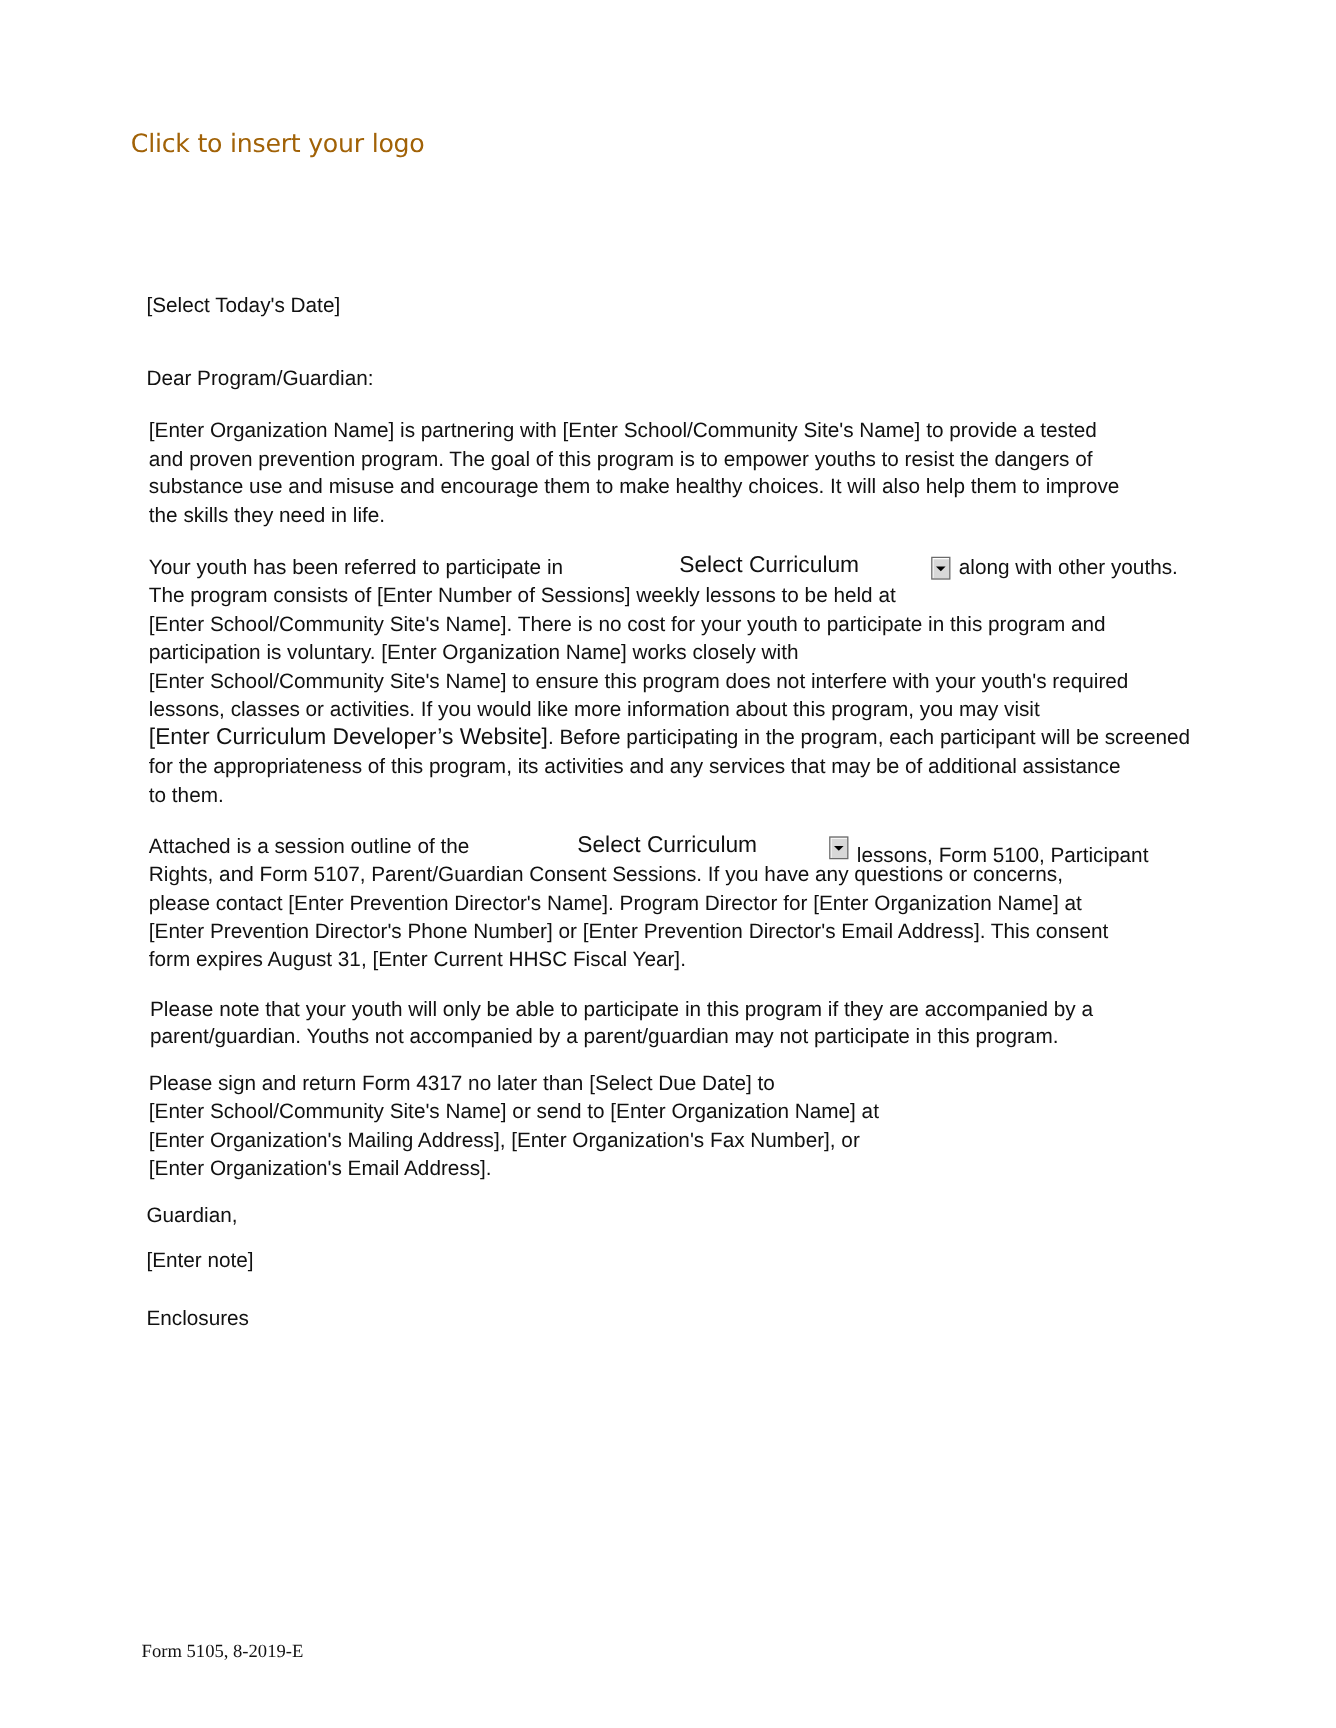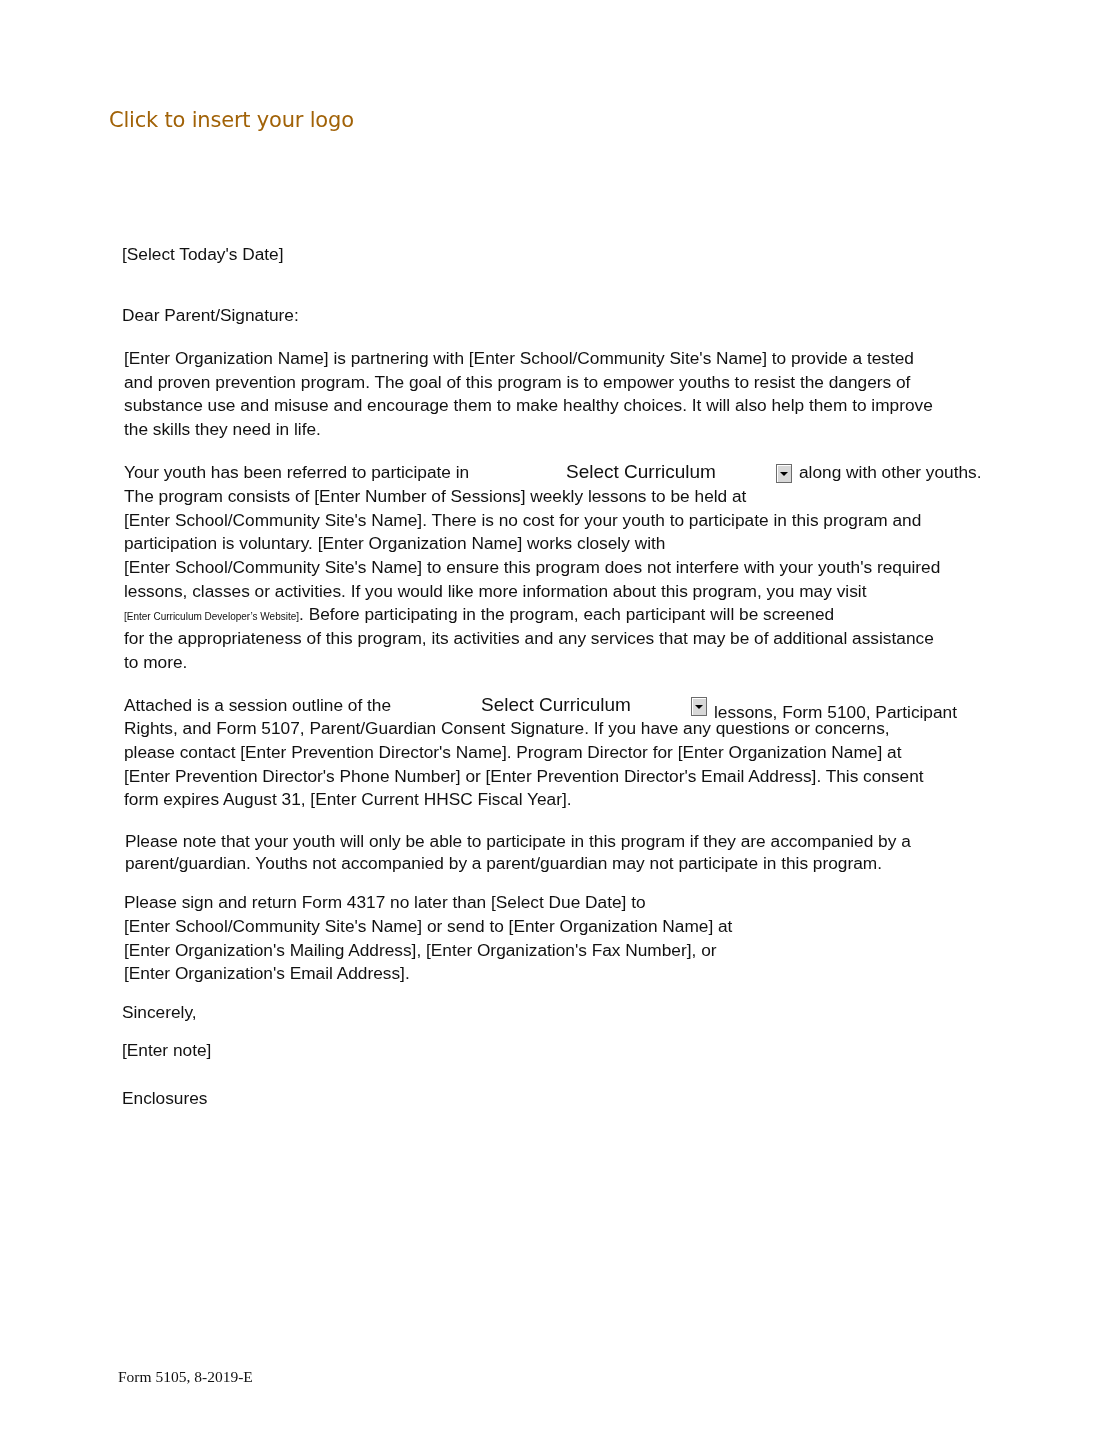--- a/index.html
+++ b/index.html
@@ -2,36 +2,36 @@
 <html><head>
   <meta charset="utf-8">
   <style>
     html, body { margin: 0; padding: 0; background: #ffffff; }
     body { width: 1113px; height: 1440px; position: relative; overflow: hidden;
            font-family: "Liberation Sans", sans-serif; color: #111111; }
     .logo { position: absolute; left: 109px; top: 108px; font-family: "DejaVu Sans", sans-serif;
             font-size: 21px; color: #a16207; letter-spacing: -0.2px; cursor: pointer; }
     .line { position: absolute; left: 124px; font-size: 17.3px; white-space: nowrap; line-height: 22px; }
     .l122 { left: 122px; }
-    .small { font-size: 10px; }
+    .small { font-size: 19px; }
     .dd { position: absolute; font-size: 19px; white-space: nowrap; line-height: 22px; cursor: pointer; }
     .dd-btn { position: absolute; width: 14px; height: 17px; background: #d8d8d8;
               border: 1px solid #6b6b6b; box-shadow: inset 1px 1px 0 #fff; cursor: pointer; }
     .dd-btn::after { content: ""; position: absolute; left: 3px; top: 7px; width: 0; height: 0;
               border-left: 4px solid transparent; border-right: 4px solid transparent; border-top: 4px solid #000; }
     .footer { position: absolute; left: 118px; top: 1368px; font-family: "Liberation Serif", serif;
               font-size: 15.5px; color: #111; }
   </style>
 </head>
 <body>
 
 <div class="logo">Click to insert your logo</div>
 
 <div class="line l122" style="top:243px">[Select Today's Date]</div>
-<div class="line l122" style="top:304px">Dear Parent/Signature:</div>
+<div class="line l122" style="top:304px">Dear Program/Guardian:</div>
 
 <div>
   <div class="line" style="top:347px">[Enter Organization Name] is partnering with [Enter School/Community Site's Name] to provide a tested</div>
   <div class="line" style="top:371px">and proven prevention program. The goal of this program is to empower youths to resist the  dangers of</div>
   <div class="line" style="top:394px">substance use and misuse and  encourage them to make healthy choices. It will also help them to improve</div>
   <div class="line" style="top:418px">the skills they need in life.</div>
 </div>
 
 <div>
   <div class="line" style="top:461px">Your youth has been referred to participate in</div>
@@ -40,43 +40,43 @@
   <div class="line" style="left:799px; top:461px">along with other youths.</div>
   <div class="line" style="top:485px">The program consists of [Enter Number of Sessions] weekly  lessons to be held at</div>
   <div class="line" style="top:509px">[Enter School/Community Site's Name]. There is no cost for your youth to participate in this program and</div>
   <div class="line" style="top:532px">participation is voluntary. [Enter Organization Name] works closely with</div>
   <div class="line" style="top:556px">[Enter School/Community Site's Name] to ensure this program does not interfere with your youth's required</div>
   <div class="line" style="top:580px">lessons, classes or activities. If you would like more information about this program, you may visit</div>
   <div class="line" style="top:603px">
     <span class="small">[Enter Curriculum Developer’s Website]</span><span>. Before participating in the program, each participant will be screened</span>
   </div>
   <div class="line" style="top:627px">for the appropriateness of this program, its activities and any services that may be of additional assistance</div>
-  <div class="line" style="top:651px">to  more.</div>
+  <div class="line" style="top:651px">to  them.</div>
 </div>
 
 <div>
   <div class="line" style="top:694px">Attached is a session outline of the</div>
   <div class="dd" style="left:481px; top:694px;">Select Curriculum</div>
   <div class="dd-btn" style="left:691px; top:697px;"></div>
   <div class="line" style="left:714px; top:701px">lessons, Form 5100, Participant</div>
-  <div class="line" style="top:717px">Rights, and Form 5107, Parent/Guardian Consent Signature. If you have any questions or concerns,</div>
+  <div class="line" style="top:717px">Rights, and Form 5107, Parent/Guardian Consent Sessions. If you have any questions or concerns,</div>
   <div class="line" style="top:741px">please contact [Enter Prevention Director's Name]. Program Director  for [Enter Organization Name] at</div>
   <div class="line" style="top:765px">[Enter Prevention Director's Phone Number] or [Enter Prevention Director's Email Address]. This consent</div>
   <div class="line" style="top:788px">form expires August 31, [Enter Current HHSC Fiscal Year].</div>
 </div>
 
 <div>
   <div class="line" style="left:125px; top:830px">Please note that your youth will only be able to participate in this program if they are accompanied by a</div>
   <div class="line" style="left:125px; top:852px">parent/guardian. Youths not accompanied by a parent/guardian may not participate in this program.</div>
 </div>
 
 <div>
   <div class="line" style="top:891px">Please sign  and return Form 4317 no later than [Select Due Date] to</div>
   <div class="line" style="top:915px">[Enter School/Community Site's Name] or send to [Enter Organization Name] at</div>
   <div class="line" style="top:939px">[Enter Organization's Mailing Address], [Enter Organization's Fax Number], or</div>
   <div class="line" style="top:962px">[Enter Organization's Email Address].</div>
 </div>
 
-<div class="line l122" style="top:1001px">Sincerely,</div>
+<div class="line l122" style="top:1001px">Guardian,</div>
 <div class="line l122" style="top:1039px">[Enter note]</div>
 <div class="line l122" style="top:1087px">Enclosures</div>
 
 <div class="footer">Form 5105, 8-2019-E</div>
 
 </body></html>

